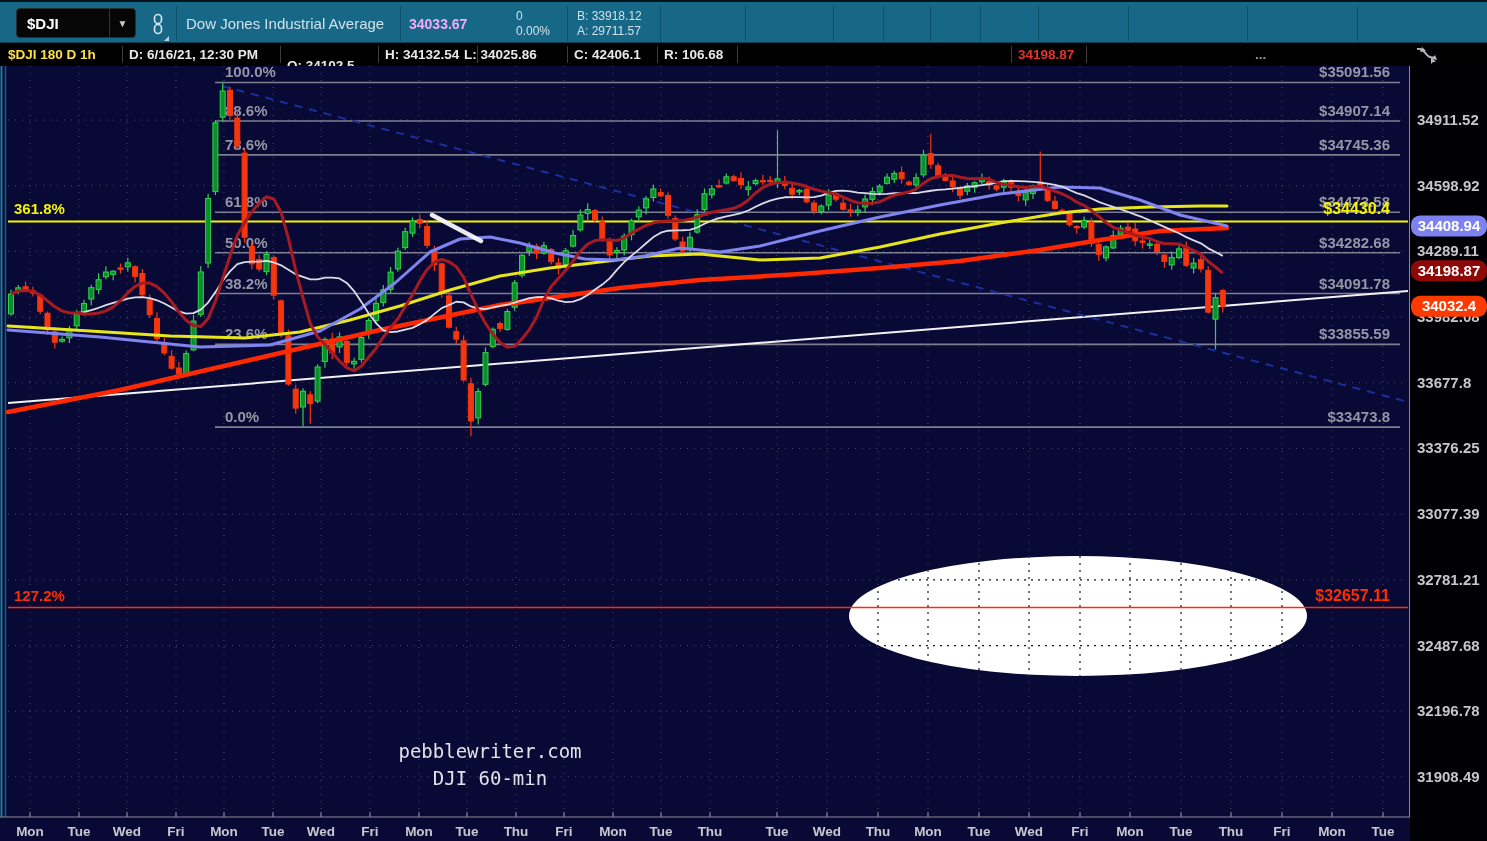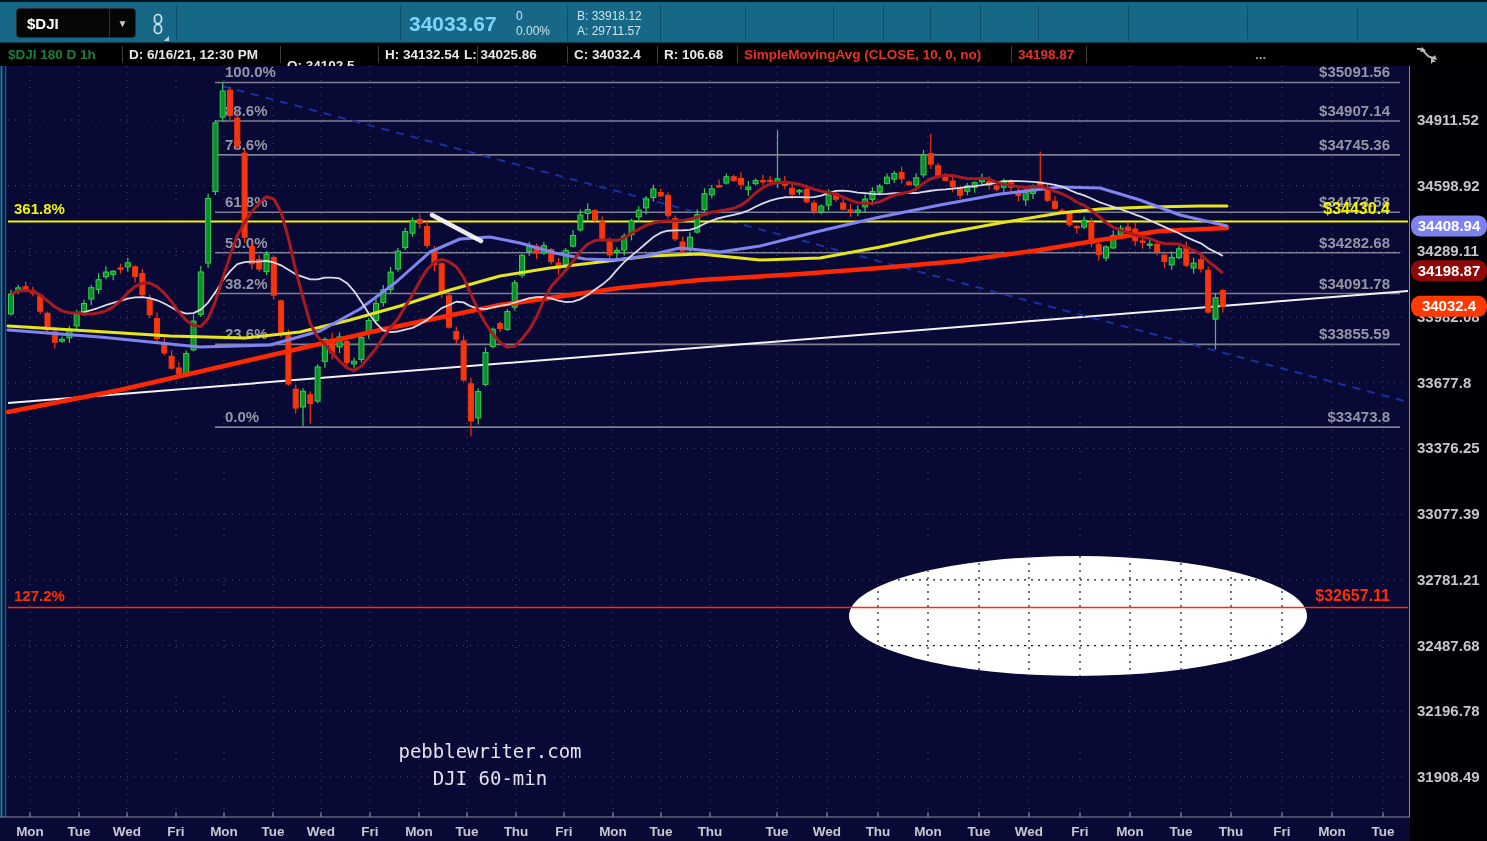--- a/index.html
+++ b/index.html
@@ -8,21 +8,21 @@
 
   
   #toolbar { position:absolute; left:0; top:0; width:1487px; height:43px; background:#176787; border-top:2px solid #04141c; border-bottom:1px solid #0a3c50; }
   .tb-item { position:absolute; top:0; height:43px; display:flex; align-items:center; color:#cfe2ec; font-size:15px; white-space:nowrap; }
   .tb-div { position:absolute; top:4px; height:35px; width:1px; background:#0d5068; }
   #symbol-box { left:16px; top:6px; height:30px; width:120px; background:#060606; border:1px solid #2e2e2e; border-radius:4px; display:flex; align-items:center; color:#fff; font-weight:bold; }
   #symbol-box .sym { flex:1; padding-left:10px; font-size:15px; }
   #symbol-box .dd { width:26px; height:100%; border-left:1px solid #333; display:flex; align-items:center; justify-content:center; color:#c9c9c9; font-size:10px; }
   .btn { cursor:default; position:relative; }
   .corner::after { content:""; position:absolute; right:3px; bottom:4px; width:0; height:0; border-left:5px solid transparent; border-bottom:5px solid #b9d3e0; }
-  .big-last { font-size:21px; font-weight:bold; color:#7dd3fc; }
+  .big-last { font-size:14px; font-weight:bold; color:#f0abfc; }
   .mini-stack { display:flex; flex-direction:column; justify-content:center; line-height:15px; font-size:12px; color:#cfe2ec; }
   .tb-label { margin-left:7px; }
   .icon { display:inline-flex; align-items:center; justify-content:center; }
   .gear-glyph { font-family:"DejaVu Sans",sans-serif; font-size:20px; color:#cfe2ec; }
   .t-glyph { font-family:"Liberation Serif",serif; font-size:20px; font-weight:bold; color:#e9f1f6; }
 
   
   #statusbar { position:absolute; left:0; top:43px; width:1487px; height:23px; background:#000; }
   .sb-item { position:absolute; top:0; height:23px; line-height:23px; font-size:13.5px; font-weight:bold; color:#e8e8e8; white-space:nowrap; }
   .sb-div { position:absolute; top:3px; height:17px; width:1px; background:#3c3c3c; }
@@ -46,20 +46,21 @@
       <span class="icon">
         <svg width="20" height="22" viewBox="0 0 20 22">
             <g fill="none" stroke="#cfe2ec" stroke-width="1.7">
               <rect x="6.5" y="1.5" width="7" height="9" rx="3.5"></rect>
               <rect x="6.5" y="11.5" width="7" height="9" rx="3.5"></rect>
             </g>
           </svg>
       </span>
     </div>
     <div class="tb-div" style="left:176px;"></div>
+    <div class="tb-item" style="left:186px;">Dow Jones Industrial Average</div>
     <div class="tb-div" style="left:400px;"></div>
     <div class="tb-item big-last" style="left:409px;">34033.67</div>
     <div class="tb-item" style="left:516px;">
       <div class="mini-stack">
         <span>0</span>
         <span>0.00%</span>
       </div>
     </div>
     <div class="tb-div" style="left:567px;"></div>
     <div class="tb-item" style="left:577px;">
@@ -146,35 +147,34 @@
             <rect x="2.5" y="4.5" width="19" height="14" fill="none" stroke="#cfe2ec" stroke-width="1.6"></rect>
             <polyline points="5,15 9,8 12,13.5 16,6.5 19.5,11.5" fill="none" stroke="#cfe2ec" stroke-width="1.6"></polyline>
             <line x1="5" y1="7" x2="10" y2="7" stroke="#cfe2ec" stroke-width="1.3"></line>
           </svg>
       </span>
       <span class="tb-label">Patterns</span>
     </div>
   </div>
 
   <div id="statusbar">
-    <span class="sb-item" style="left:8px; color:#15803d;">$DJI 180 D 1h</span>
+    <span class="sb-item" style="left:8px; color:#fde047;">$DJI 180 D 1h</span>
     <span class="sb-div" style="left:122px;"></span>
     <span class="sb-item" style="left:129px;">D: 6/16/21, 12:30 PM</span>
     <span class="sb-div" style="left:280px;"></span>
     <span class="sb-item" style="left:287px;margin-top:11px;">O: 34102.5</span>
     <span class="sb-div" style="left:378px;"></span>
     <span class="sb-item" style="left:385px;">H: 34132.54</span>
     <span class="sb-div" style="left:477px;"></span>
     <span class="sb-item" style="left:464px;">L: 34025.86</span>
     <span class="sb-div" style="left:567px;"></span>
-    <span class="sb-item" style="left:574px;">C: 34032.4</span>
+    <span class="sb-item" style="left:574px;">C: 42406.1</span>
     <span class="sb-div" style="left:657px;"></span>
     <span class="sb-item" style="left:664px;">R: 106.68</span>
     <span class="sb-div" style="left:737px;"></span>
-    <span class="sb-item sb-red" style="left:744px;">SimpleMovingAvg (CLOSE, 10, 0, no)</span>
     <span class="sb-div" style="left:1011px;"></span>
     <span class="sb-item sb-red" style="left:1018px;">34198.87</span>
     <span class="sb-div" style="left:1086px;"></span>
     <span class="sb-item sb-dim" style="left:1255px;">...</span>
     <span class="sb-item" style="left:1413px; top:1px;">
       <svg width="34" height="24" viewBox="0 0 34 24">
           <g fill="none" stroke="#b9b9c2" stroke-width="1.8">
             <path d="M4 5 C 13 3, 12 16, 22 13"></path>
           </g>
           <path d="M9 3 l4 4 -6 1 z" fill="#b9b9c2"></path>

